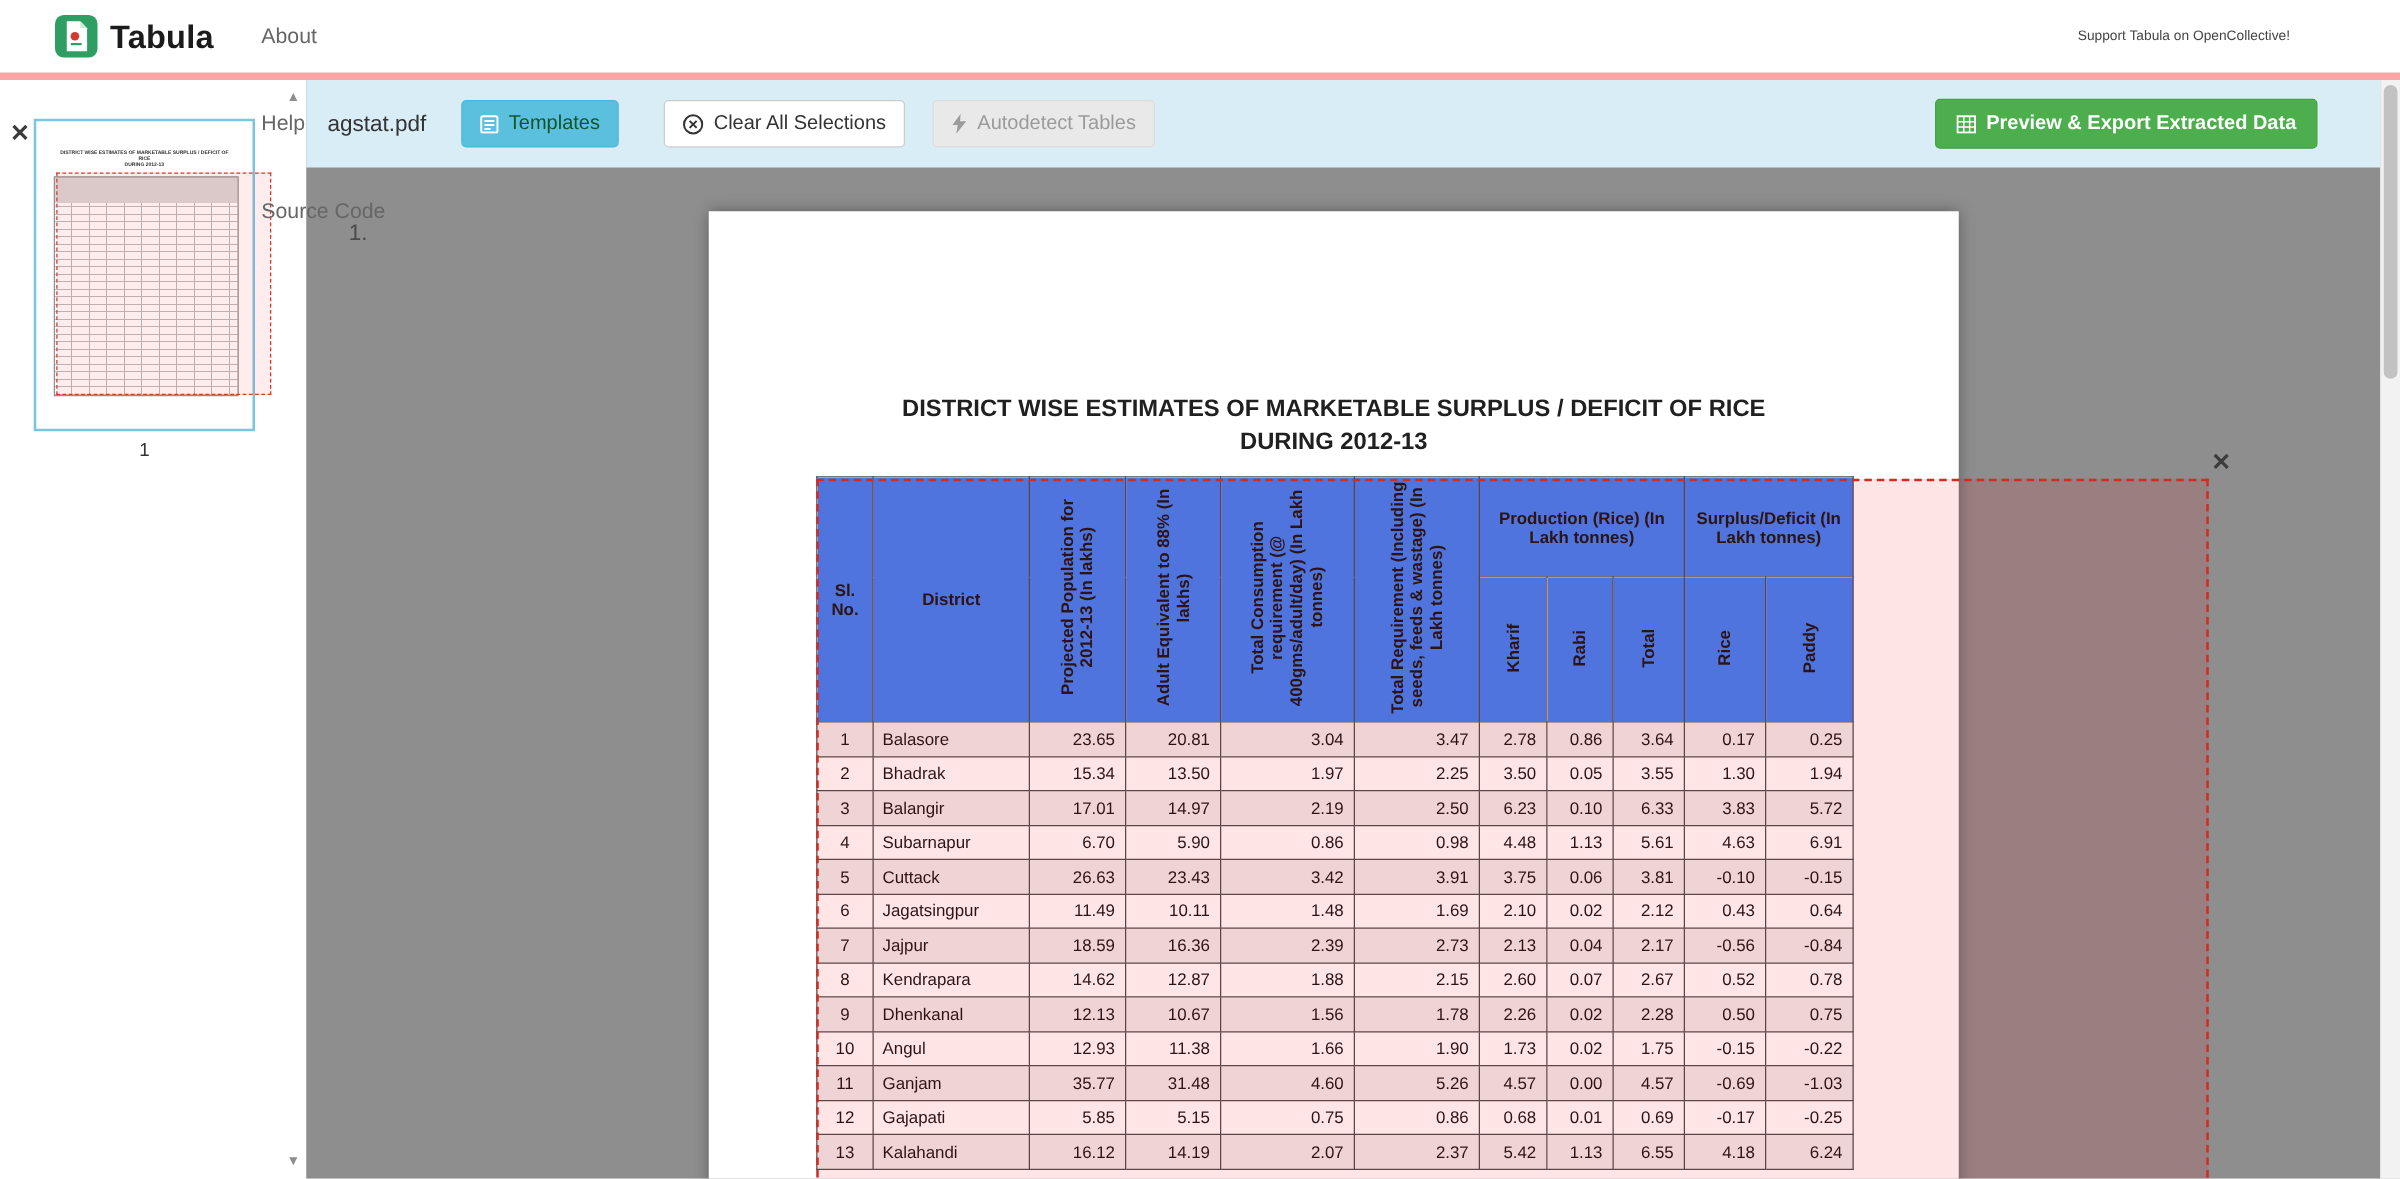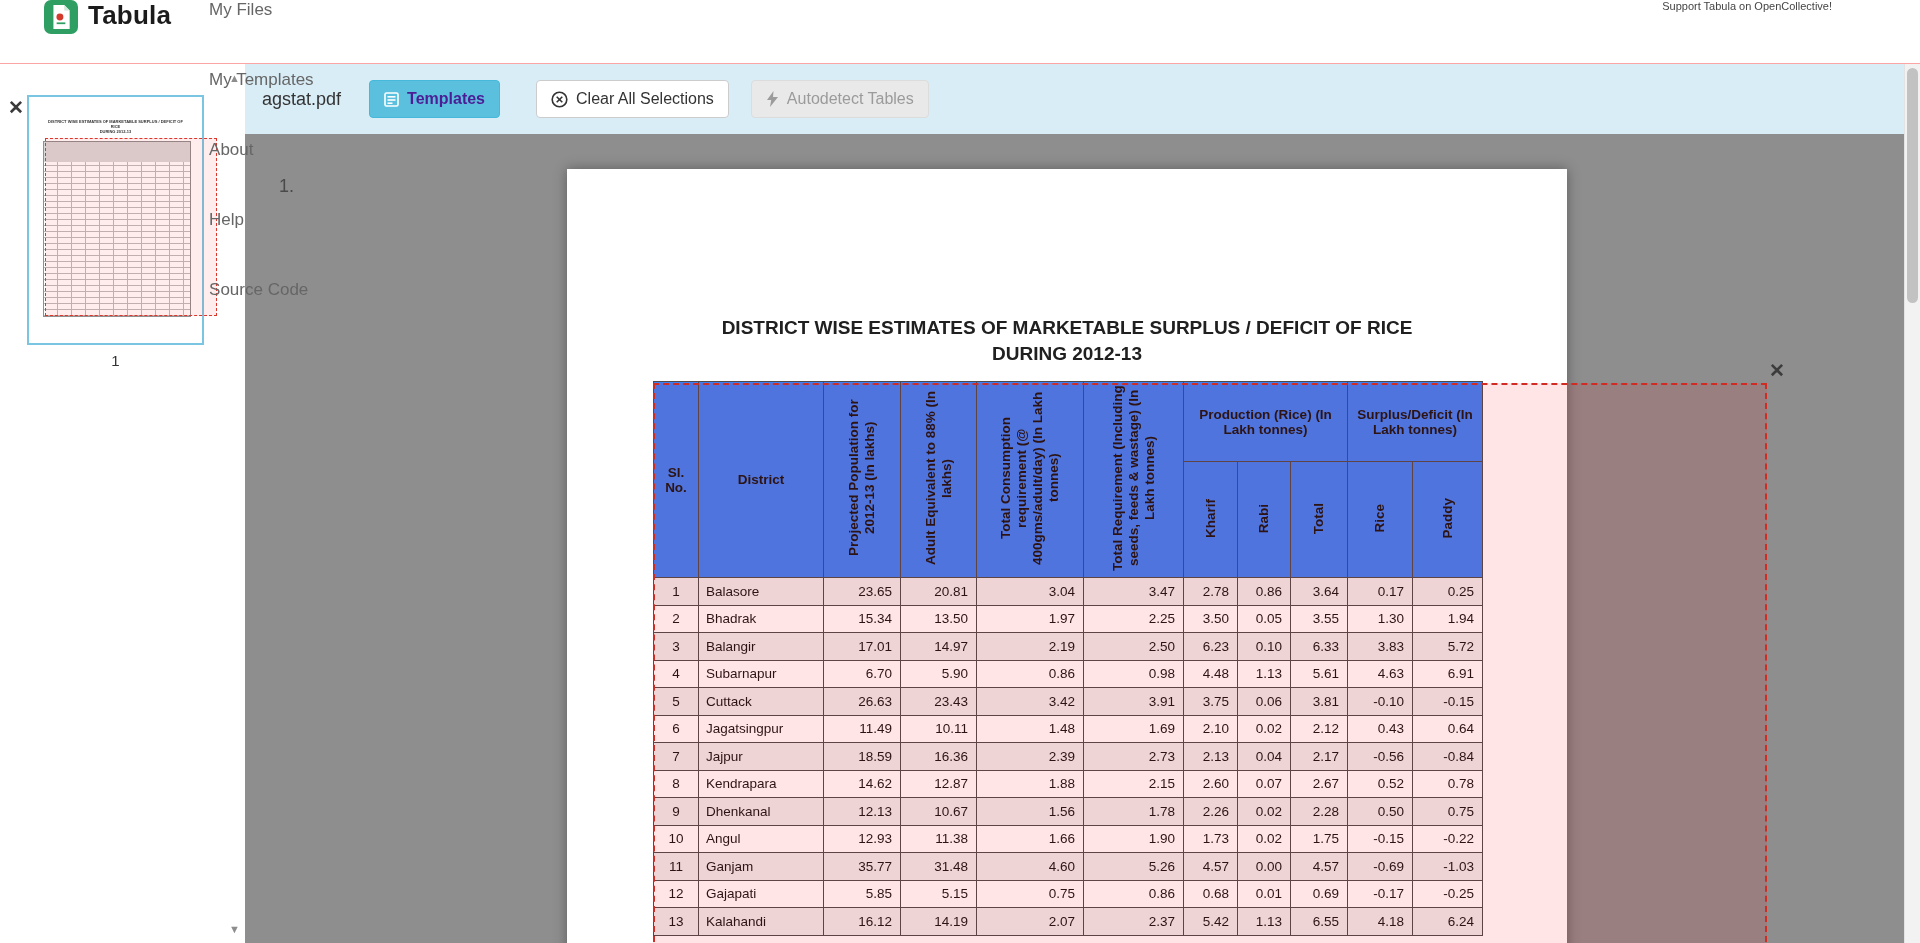--- a/index.html
+++ b/index.html
@@ -4,22 +4,22 @@
 <style>
   * { box-sizing: border-box; margin: 0; padding: 0; }
   html, body {
     width: 1920px; height: 943px; overflow: hidden;
     font-family: "Liberation Sans", sans-serif;
     background: #ffffff;
   }
 
   
   .app-header {
-    height: 64px; background: #fff; display: flex; align-items: flex-start;
-    padding-left: 44px; border-bottom: 1px solid #fca5a5; position: relative; z-index: 20;
+    height: 64px; background: #fff; display: flex; align-items: center;
+    padding-left: 44px; border-bottom: 6px solid #fca5a5; position: relative; z-index: 20;
   }
   .logo-box {
     width: 34px; height: 34px; background: #2e9e62; border-radius: 7px;
     display: flex; align-items: center; justify-content: center; margin-right: 10px;
   }
   .brand { font-size: 26px; font-weight: bold; color: #1b1b1b; letter-spacing: 0.2px; }
   .main-nav { display: flex; gap: 50px; margin-left: 38px; flex-direction: column; }
   .main-nav a { color: #666; font-size: 17px; text-decoration: none; cursor: pointer; }
   .support-link { margin-left: auto; margin-right: 88px; color: #454545; font-size: 11px; text-decoration: none; cursor: pointer; }
 
@@ -58,21 +58,21 @@
     height: 70px; background: #d9edf7; display: flex; align-items: center;
     padding: 0 66px 0 17px; flex-shrink: 0;
   }
   .filename { font-size: 18px; color: #333; margin-right: 28px; }
   .btn {
     display: inline-flex; align-items: center; gap: 8px;
     font-family: "Liberation Sans", sans-serif;
     font-size: 16px; border-radius: 4px; padding: 9px 14px;
     border: 1px solid transparent; cursor: pointer; white-space: nowrap;
   }
-  .btn-templates { background: #5bc0de; border-color: #46b8da; color: #4c1d95; font-weight: bold; }
+  .btn-templates { background: #5bc0de; border-color: #46b8da; color: #14532d; }
   .btn-clear { background: #fff; border-color: #cccccc; color: #333; margin-left: 36px; }
   .btn-autodetect { background: #e9e9e9; border-color: #dcdcdc; color: #9b9b9b; margin-left: 22px; cursor: default; }
   .btn-export { background: #4cae4c; border-color: #43a343; color: #fff; font-weight: bold; padding: 10px 16px; margin-left: auto; }
   .btn svg { display: block; }
 
   
   .doc-area { position: relative; flex: 1; overflow: hidden; }
   .page-label { position: absolute; left: 34px; top: 42px; font-size: 18px; color: #4a4a4a; }
   .pdf-page {
     position: absolute; left: 322px; top: 35px; width: 1000px; height: 1250px;
@@ -188,20 +188,29 @@
 
       <button class="btn btn-autodetect">
         <span>
           <svg width="13" height="16" viewBox="0 0 13 16">
             <path d="M7.5 0 L1 9 H5.2 L4 16 L12 6 H7 Z" fill="#9b9b9b"></path>
           </svg>
         </span>
         <span>Autodetect Tables</span>
       </button>
 
+      <button class="btn btn-export">
+        <span>
+          <svg width="16" height="15" viewBox="0 0 16 15">
+            <rect x="1" y="1" width="14" height="13" fill="none" stroke="#fff" stroke-width="1.5"></rect>
+            <path d="M1 5.3 H15 M1 9.6 H15 M6 1 V14 M10.7 1 V14" stroke="#fff" stroke-width="1.2"></path>
+          </svg>
+        </span>
+        <span>Preview &amp; Export Extracted Data</span>
+      </button>
     </div>
 
     <div class="doc-area">
       <div class="page-label">1.</div>
 
       <div class="pdf-page">
         <div class="doc-title">
           <span>DISTRICT WISE ESTIMATES OF MARKETABLE SURPLUS / DEFICIT OF RICE</span><br>
           <span>DURING 2012-13</span>
         </div>

